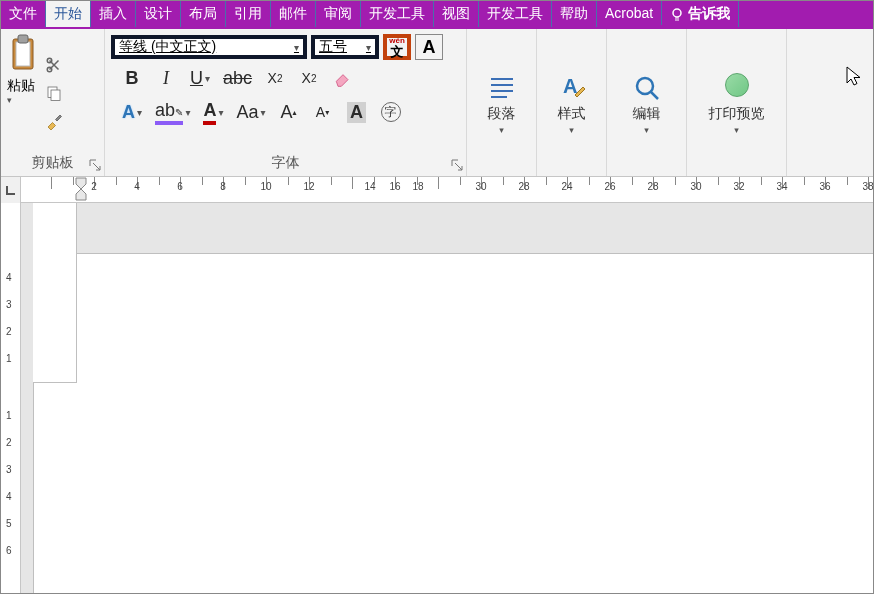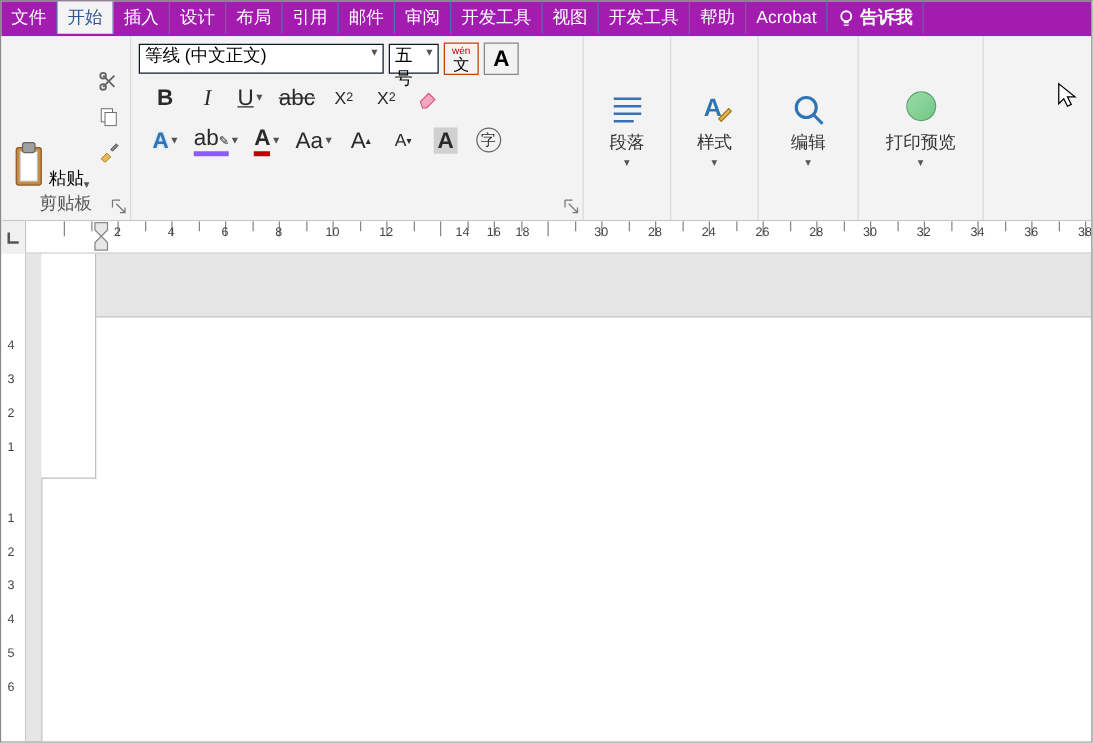--- a/index.html
+++ b/index.html
@@ -10,32 +10,32 @@
 .tab.active { background: #f3f3f3; color: #2b579a; font-weight: 400; }
 .tab.tell { display: flex; align-items: center; gap: 4px; font-weight: bold; }
 .bulb { width: 14px; height: 14px; }
 
 .ribbon { background: #f3f3f3; height: 148px; display: flex; border-bottom: 1px solid #c6c6c6; }
 .group { border-right: 1px solid #d9d9d9; padding: 4px 6px 2px 6px; display: flex; flex-direction: column; position: relative; }
 .group-label { text-align: center; font-size: 14px; color: #555; padding: 2px 0; margin-top: auto; display: flex; align-items: center; justify-content: center; }
 .launcher { position: absolute; right: 2px; bottom: 4px; width: 14px; height: 14px; color: #666; }
 
 .clip-body { display: flex; gap: 4px; flex: 1; }
-.paste-col { display: flex; flex-direction: row; align-items: flex-end; justify-content: flex-start; }
+.paste-col { display: flex; flex-direction: column; align-items: flex-start; justify-content: flex-start; }
 .clipboard-icon { width: 32px; height: 40px; }
 .small-col { display: flex; flex-direction: column; gap: 6px; justify-content: center; }
 .smallbtn { width: 22px; height: 22px; display: flex; align-items: center; justify-content: center; cursor: pointer; }
 
 .font-group { width: 362px; }
 .font-row1 { display: flex; gap: 4px; align-items: center; height: 28px; }
-.combo { background: #fff; border: 1px solid #0f172a; height: 24px; display: flex; padding: 0 4px; font-size: 14px; }
+.combo { background: #fff; border: 4px solid #0f172a; height: 24px; display: flex; align-items: center; padding: 0 4px; font-size: 14px; text-decoration: underline; }
 .combo.font { width: 196px; justify-content: space-between; }
-.combo.size { width: 40px; justify-content: space-between; }
+.combo.size { width: 68px; justify-content: space-between; }
 .dd { font-size: 10px; color: #555; }
-.sqbtn { width: 28px; height: 26px; border: 1px solid #c2410c; display: flex; align-items: center; justify-content: center; font-size: 16px; cursor: pointer; background: #f3f3f3; }
+.sqbtn { width: 28px; height: 26px; border: 4px solid #c2410c; display: flex; align-items: center; justify-content: center; font-size: 16px; cursor: pointer; background: #f3f3f3; font-weight: bold; }
 .sqbtn.border { border: 1px solid #888; }
 
 .font-row2, .font-row3 { display: flex; gap: 12px; align-items: center; height: 34px; padding-left: 10px; }
 .ibtn { display: flex; align-items: center; justify-content: center; cursor: pointer; color: #2a2a2a; font-size: 18px; min-width: 22px; height: 26px; }
 .ibtn .dd { margin-left: 2px; }
 .subsup { font-size: 14px; position: relative; }
 
 .simple-group { width: 70px; align-items: center; }
 .big-icon-col { display: flex; flex-direction: column; align-items: center; justify-content: center; flex: 1; gap: 2px; }
 .big-icon { width: 30px; height: 30px; }
@@ -185,20 +185,21 @@
       <div class="ibtn" style="font-size:18px">A<span style="font-size:8px;vertical-align:super">▴</span></div>
       <div class="ibtn" style="font-size:14px">A<span style="font-size:8px;vertical-align:super">▾</span></div>
       <div class="ibtn">
           <span style="background:#d0d0d0;padding:0 3px;font-weight:bold">A</span>
         </div>
       <div class="ibtn">
           <span style="border:1px solid #666;border-radius:50%;width:20px;height:20px;display:flex;align-items:center;justify-content:center;font-size:12px">字</span>
         </div>
     </div>
 
+    <div class="group-label">字体</div>
     <svg class="launcher" viewBox="0 0 14 14">
         <path d="M2 2h6M2 2v6M5 5l7 7M12 8v4h-4" stroke="#777" fill="none"></path>
       </svg>
   </div>
 
   <div class="group simple-group">
     <div class="big-icon-col">
       <svg class="big-icon" viewBox="0 0 30 30">
         <line x1="4" y1="6" x2="26" y2="6" stroke="#3b6fb6" stroke-width="2"></line>
         <line x1="4" y1="12" x2="26" y2="12" stroke="#3b6fb6" stroke-width="2"></line>

